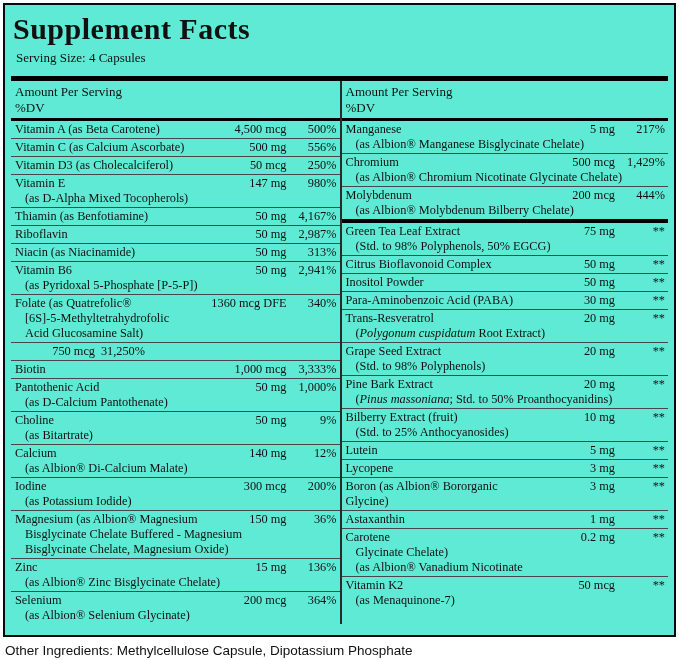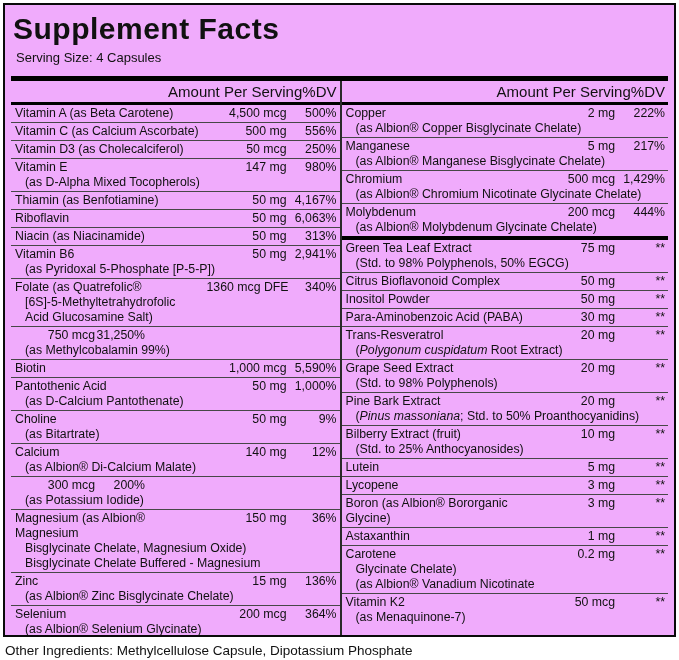--- a/index.html
+++ b/index.html
@@ -13,23 +13,24 @@
     -webkit-font-smoothing: antialiased;
   }
   .page { position: relative; width: 679px; height: 660px; overflow: hidden; }
 
   .label-box {
     box-sizing: border-box;
     margin: 3px 3px 0 3px;
     width: 673px;
     height: 634px;
     border: 2px solid #0a0a0a;
-    background: #f0abfc;
+    background: #5eead4;
     padding: 5px 6px 0 6px;
     overflow: hidden;
+    font-family: Liberation Serif, serif;
   }
 
   .title {
     font-size: 30px;
     font-weight: 800;
     letter-spacing: 0.5px;
     margin: 2px 0 0 2px;
     line-height: 34px;
     white-space: nowrap;
   }
@@ -41,25 +42,26 @@
 
   .thick-bar    { height: 5px; background: #000; margin-top: 10px; }
   .section-bar  { height: 4px; background: #000; }
 
   .columns { display: flex; align-items: stretch; }
   .col { box-sizing: border-box; width: 50%; }
   .col-right { border-left: 2px solid #2a2a2a; }
 
   .col-header {
     display: flex;
-    justify-content: flex-end;
-    font-size: 15px;
+    justify-content: space-between;
+    font-size: 13px;
     line-height: 16px;
     padding: 3px 3px 2px 4px;
     border-bottom: 3px solid #000;
+    flex-direction: column;
   }
 
   .rows .row {
     border-top: 1px solid #474747;
     padding: 1px 3px 1px 4px;
     font-size: 12.3px;
     line-height: 15px;
   }
   .rows .row:first-child { border-top: none; }
 
@@ -128,21 +130,21 @@
               <div class="row-line1">
                 <span class="row-name">Thiamin (as Benfotiamine)</span>
                 <span class="row-amt">50 mg</span>
                 <span class="row-dv">4,167%</span>
               </div>
             </div>
             <div class="row">
               <div class="row-line1">
                 <span class="row-name">Riboflavin</span>
                 <span class="row-amt">50 mg</span>
-                <span class="row-dv">6,063%</span>
+                <span class="row-dv">2,987%</span>
               </div>
             </div>
             <div class="row">
               <div class="row-line1">
                 <span class="row-name">Niacin (as Niacinamide)</span>
                 <span class="row-amt">50 mg</span>
                 <span class="row-dv">313%</span>
               </div>
             </div>
             <div class="row">
@@ -160,27 +162,26 @@
                 <span class="row-dv">340%</span>
               </div>
               <div class="row-sub">[6S]-5-Methyltetrahydrofolic</div>
               <div class="row-sub">Acid Glucosamine Salt)</div>
             </div>
             <div class="row">
               <div class="row-line1">
                 <span class="row-amt">750 mcg</span>
                 <span class="row-dv">31,250%</span>
               </div>
-              <div class="row-sub">(as Methylcobalamin 99%)</div>
             </div>
             <div class="row">
               <div class="row-line1">
                 <span class="row-name">Biotin</span>
                 <span class="row-amt">1,000 mcg</span>
-                <span class="row-dv">5,590%</span>
+                <span class="row-dv">3,333%</span>
               </div>
             </div>
             <div class="row">
               <div class="row-line1">
                 <span class="row-name">Pantothenic Acid</span>
                 <span class="row-amt">50 mg</span>
                 <span class="row-dv">1,000%</span>
               </div>
               <div class="row-sub">(as D-Calcium Pantothenate)</div>
             </div>
@@ -195,33 +196,34 @@
             <div class="row">
               <div class="row-line1">
                 <span class="row-name">Calcium</span>
                 <span class="row-amt">140 mg</span>
                 <span class="row-dv">12%</span>
               </div>
               <div class="row-sub">(as Albion® Di-Calcium Malate)</div>
             </div>
             <div class="row">
               <div class="row-line1">
+                <span class="row-name">Iodine</span>
                 <span class="row-amt">300 mcg</span>
                 <span class="row-dv">200%</span>
               </div>
               <div class="row-sub">(as Potassium Iodide)</div>
             </div>
             <div class="row">
               <div class="row-line1">
                 <span class="row-name">Magnesium (as Albion® Magnesium</span>
                 <span class="row-amt">150 mg</span>
                 <span class="row-dv">36%</span>
               </div>
+              <div class="row-sub">Bisglycinate Chelate Buffered - Magnesium</div>
               <div class="row-sub">Bisglycinate Chelate, Magnesium Oxide)</div>
-              <div class="row-sub">Bisglycinate Chelate Buffered - Magnesium</div>
             </div>
             <div class="row">
               <div class="row-line1">
                 <span class="row-name">Zinc</span>
                 <span class="row-amt">15 mg</span>
                 <span class="row-dv">136%</span>
               </div>
               <div class="row-sub">(as Albion® Zinc Bisglycinate Chelate)</div>
             </div>
             <div class="row">
@@ -236,49 +238,41 @@
       </div>
 
       <div class="col col-right">
         <div class="col-header">
           <span>Amount Per Serving</span>
           <span>%DV</span>
         </div>
         <div class="rows">
             <div class="row">
               <div class="row-line1">
-                <span class="row-name">Copper</span>
-                <span class="row-amt">2 mg</span>
-                <span class="row-dv">222%</span>
-              </div>
-              <div class="row-sub">(as Albion® Copper Bisglycinate Chelate)</div>
-            </div>
-            <div class="row">
-              <div class="row-line1">
                 <span class="row-name">Manganese</span>
                 <span class="row-amt">5 mg</span>
                 <span class="row-dv">217%</span>
               </div>
               <div class="row-sub">(as Albion® Manganese Bisglycinate Chelate)</div>
             </div>
             <div class="row">
               <div class="row-line1">
                 <span class="row-name">Chromium</span>
                 <span class="row-amt">500 mcg</span>
                 <span class="row-dv">1,429%</span>
               </div>
               <div class="row-sub">(as Albion® Chromium Nicotinate Glycinate Chelate)</div>
             </div>
             <div class="row">
               <div class="row-line1">
                 <span class="row-name">Molybdenum</span>
                 <span class="row-amt">200 mcg</span>
                 <span class="row-dv">444%</span>
               </div>
-              <div class="row-sub">(as Albion® Molybdenum Glycinate Chelate)</div>
+              <div class="row-sub">(as Albion® Molybdenum Bilberry Chelate)</div>
             </div>
           </div>
         <div class="section-bar"></div>
         <div class="rows">
             <div class="row">
               <div class="row-line1">
                 <span class="row-name">Green Tea Leaf Extract</span>
                 <span class="row-amt">75 mg</span>
                 <span class="row-dv">**</span>
               </div>

